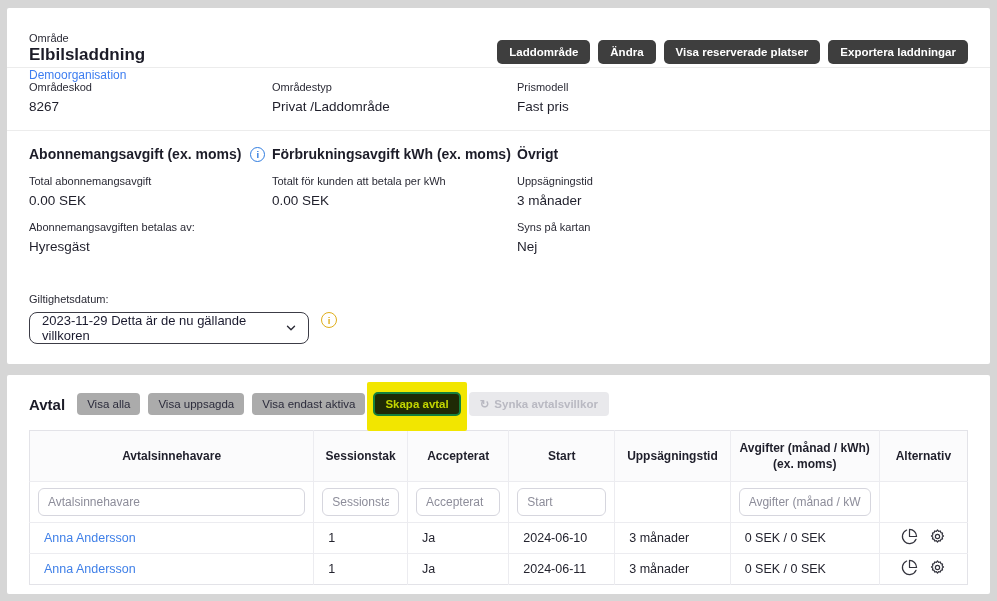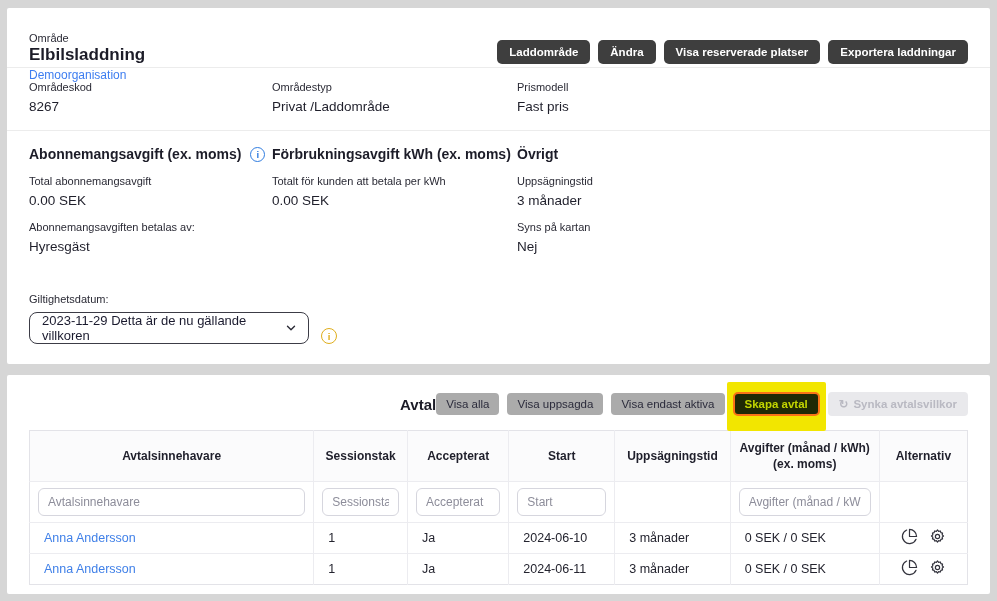--- a/index.html
+++ b/index.html
@@ -44,42 +44,42 @@
     width:15px; height:15px; border-radius:50%;
     display:inline-flex; align-items:center; justify-content:center;
     font-size:9.5px; font-weight:bold; font-style:normal;
   }
   .ring-blue { border:1.6px solid #2f7ce0; color:#2f7ce0; }
   .ring-amber { border:1.6px solid #dfae1c; color:#dfae1c; width:16px; height:16px; }
 
   
   .validity { padding:0 22px; margin-top:26px; }
   .validity .f-label { margin-bottom:7px; }
-  .validity-line { display:flex; align-items:flex-end; gap:12px; }
+  .validity-line { display:flex; align-items:flex-start; gap:12px; }
   .select-box {
     width:280px; height:32px; border:1px solid #3c3c46; border-radius:8px;
     background:#fff; display:flex; align-items:center; justify-content:space-between;
     padding:0 10px 0 12px; font-size:13px; color:#1a1a2e; cursor:pointer;
   }
   .select-box svg { flex:0 0 auto; }
 
   
-  .c2-head { display:flex; justify-content:flex-end; align-items:center; padding:17px 22px 0 22px; }
+  .c2-head { display:flex; justify-content:flex-start; align-items:center; padding:17px 22px 0 22px;gap:12px; }
   .avtal-title { font-size:15px; font-weight:bold; color:#1c1c28; }
   .avtal-btns { display:flex; gap:8px; align-items:center; }
   .gray-btn {
     background:#ababab; color:#2b2b3b; border:none; border-radius:4px;
     font-family:inherit; font-size:11.5px; font-weight:normal;
     padding:5px 10px; cursor:pointer; white-space:nowrap;
   }
   .hl-wrap { position:relative; display:inline-flex; }
   .hl-bg { position:absolute; left:-6px; right:-6px; top:-10px; bottom:-15px; background:#f2e600; border-radius:2px; }
   .create-btn {
     position:relative; background:#1f2a05; color:#c2d500;
-    border:2px solid #f97316; border-radius:5px;
+    border:2px solid #15803d; border-radius:5px;
     font-family:inherit; font-size:11.5px; font-weight:bold;
     padding:4px 10px; cursor:pointer; white-space:nowrap;
   }
   .sync-btn {
     background:#e9e9ec; color:#b9b9c2; border:none; border-radius:4px;
     font-family:inherit; font-size:11.5px; font-weight:bold;
     padding:5px 11px; cursor:default; white-space:nowrap;
     display:inline-flex; align-items:center; gap:5px;
   }
 

